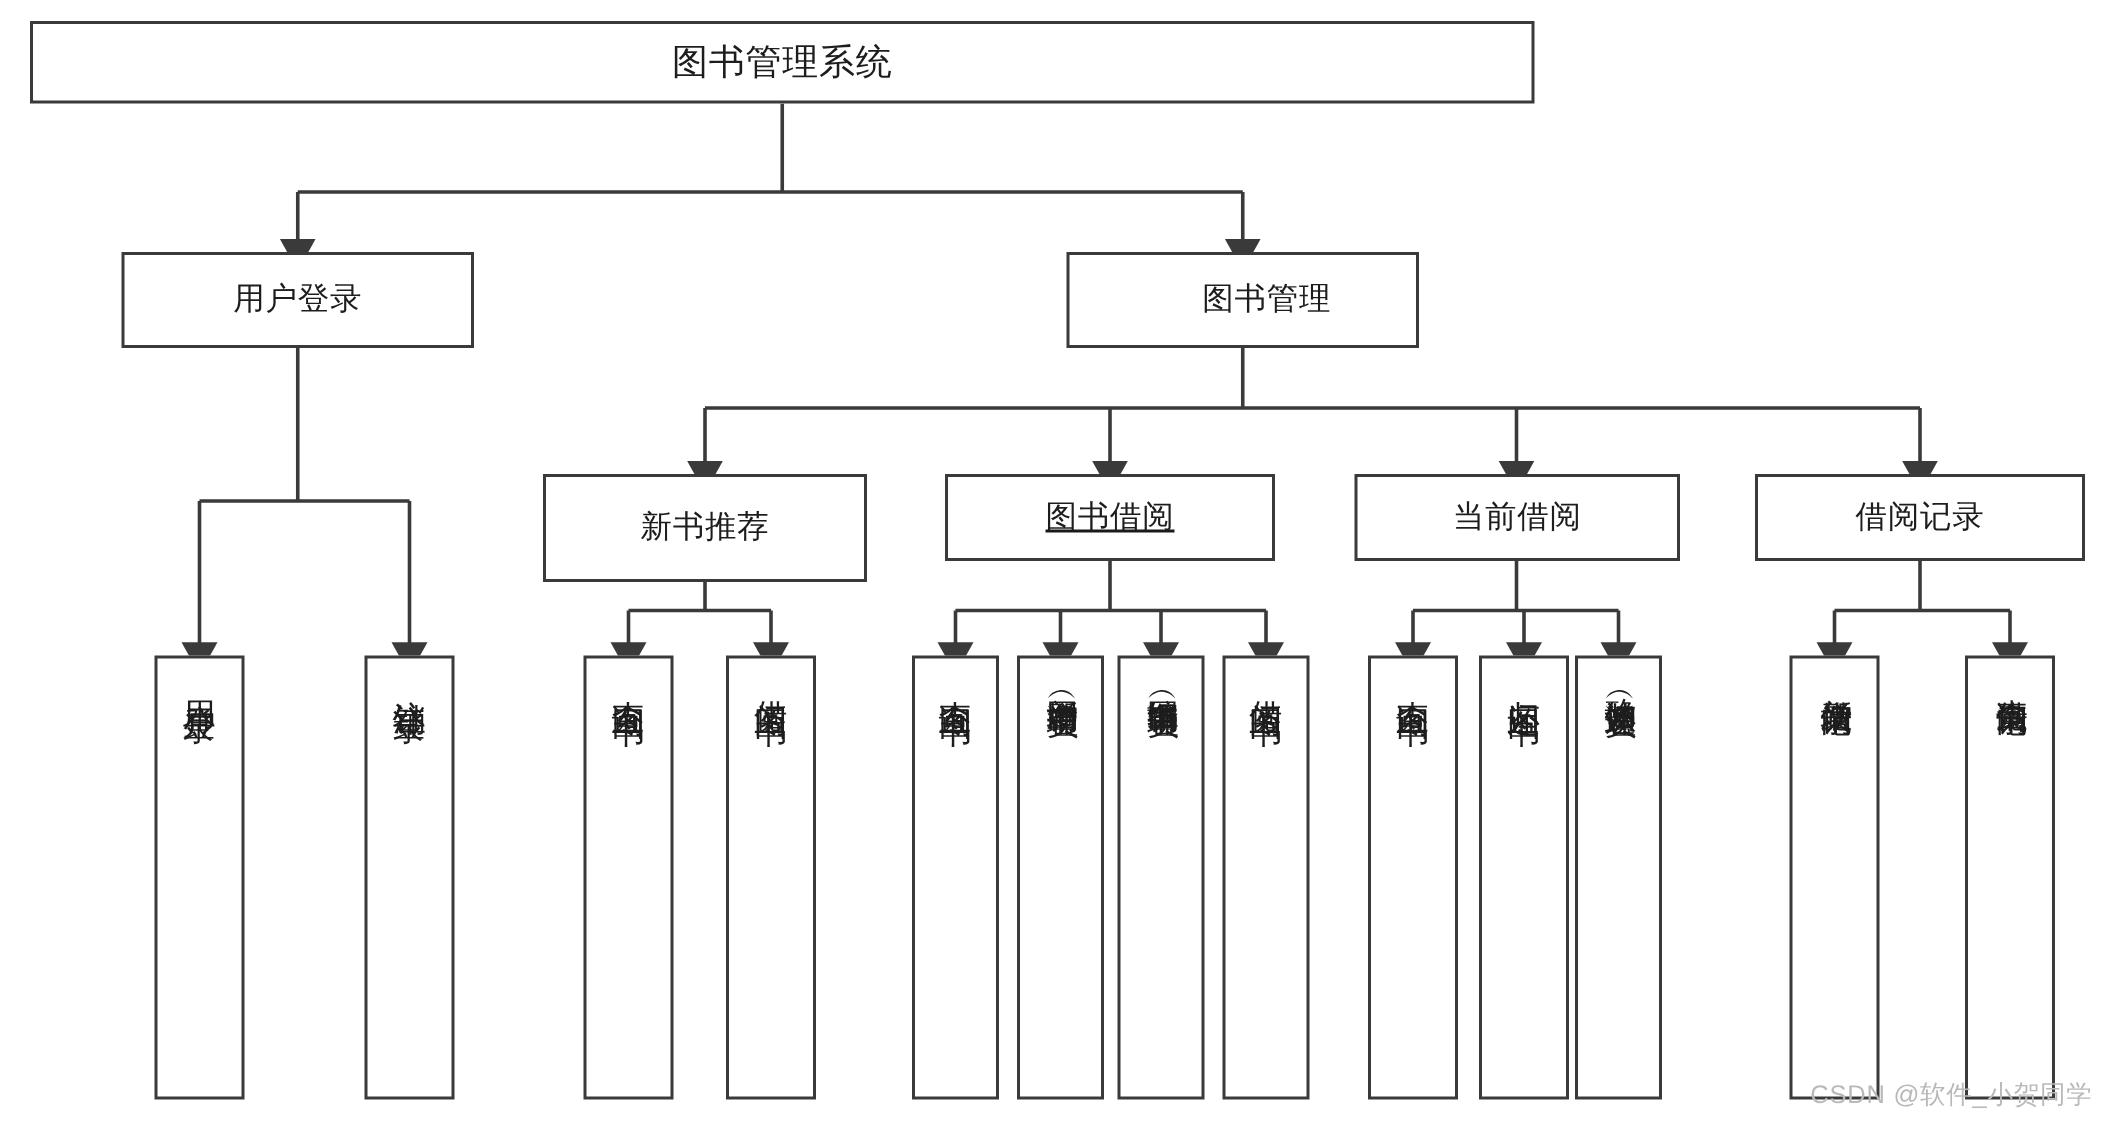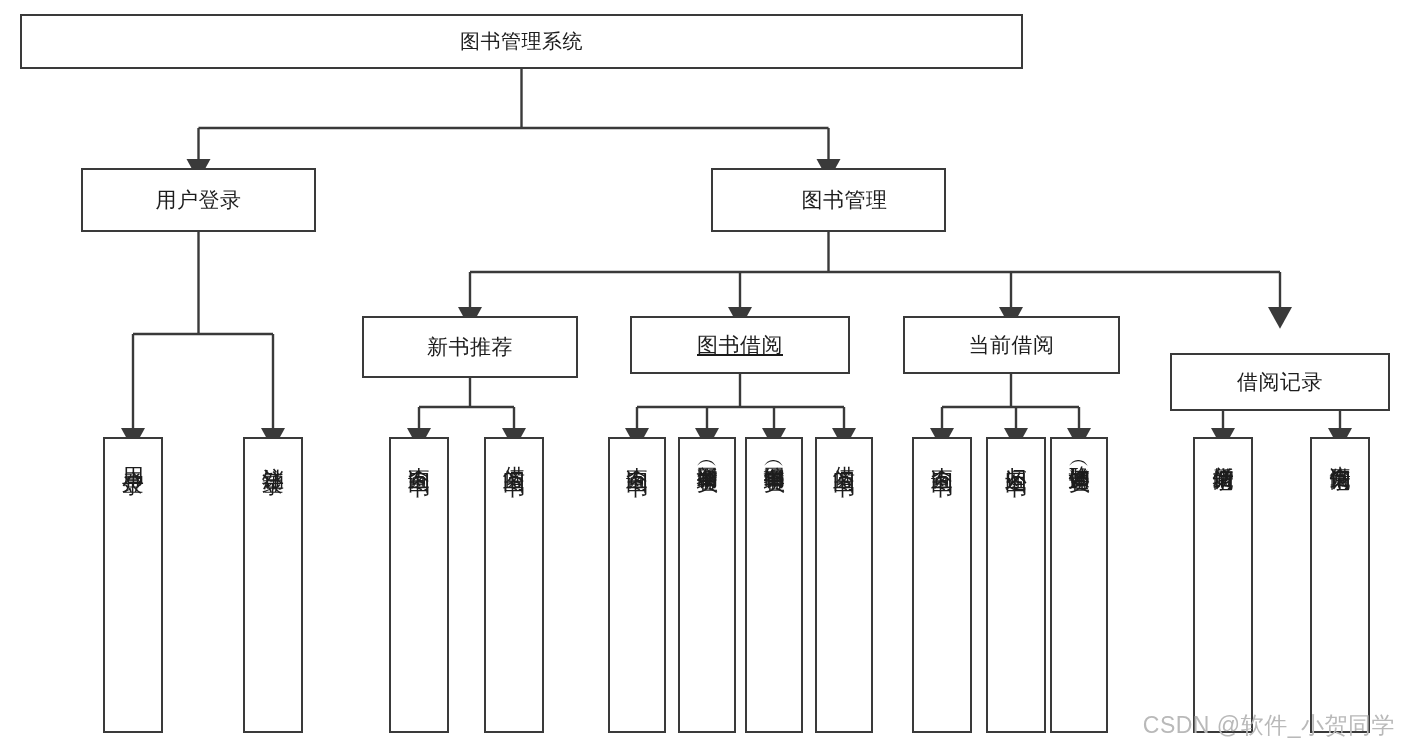--- a/index.html
+++ b/index.html
@@ -34,21 +34,21 @@
     text-align:center;
   }
   .node .lbl{
     font-size:21px;
     line-height:1.15;
     letter-spacing:0.5px;
     color:#1d1d1d;
     white-space:nowrap;
   }
   
-  .node.root .lbl{ font-size:20px; }
+  .node.root .lbl{ font-size:24px; }
 
   
   .node.leaf{
     align-items:flex-start;
     justify-content:center;
     padding-top:10px;
   }
   .node.leaf .lbl{
     writing-mode:vertical-rl;
     text-orientation:upright;
@@ -59,21 +59,21 @@
     height:auto;
     max-height:100%;
   }
   .node.leaf.tall .lbl{ letter-spacing:1px; font-size:21px; }
 
   
   #watermark{
     position:absolute;
     right:10px;
     bottom:6px;
-    font-size:23px;
+    font-size:17px;
     color:#b9b9b9;
     letter-spacing:0.5px;
     white-space:nowrap;
     user-select:none;
   }
 </style>
 </head>
 <body>
 
 <div id="canvas">
@@ -153,30 +153,30 @@
     <span class="lbl">图书管理系统</span>
   </div>
 
   <div class="node" id="n-l2-0" style="left: 81px; top: 168px; width: 235px; height: 64px;">
     <span class="lbl">用户登录</span>
   </div>
   <div class="node" id="n-l2-1" style="left: 711px; top: 168px; width: 235px; height: 64px; padding-left: 32px;">
     <span class="lbl">图书管理</span>
   </div>
 
-  <div class="node" id="n-l3-0" style="left: 362px; top: 316px; width: 216px; height: 62px;">
+  <div class="node" id="n-l3-0" style="left: 362px; top: 316px; width: 216px; height: 72px;">
     <span class="lbl">新书推荐</span>
   </div>
   <div class="node" id="n-l3-1" style="left: 630px; top: 316px; width: 220px; height: 58px; text-decoration: underline;">
     <span class="lbl">图书借阅</span>
   </div>
   <div class="node" id="n-l3-2" style="left: 903px; top: 316px; width: 217px; height: 58px; text-align: right;">
     <span class="lbl">当前借阅</span>
   </div>
-  <div class="node" id="n-l3-3" style="left: 1170px; top: 316px; width: 220px; height: 58px; margin-top: 37px;">
+  <div class="node" id="n-l3-3" style="left: 1170px; top: 316px; width: 220px; height: 58px;">
     <span class="lbl">借阅记录</span>
   </div>
 
   <div class="node leaf" id="n-lf-0" style="left: 103px; top: 437px; width: 60px; height: 296px;">
     <span class="lbl">用户登录</span>
   </div>
   <div class="node leaf" id="n-lf-1" style="left: 243px; top: 437px; width: 60px; height: 296px;">
     <span class="lbl">注销登录</span>
   </div>
   <div class="node leaf" id="n-lf-2" style="left: 389px; top: 437px; width: 60px; height: 296px;">

